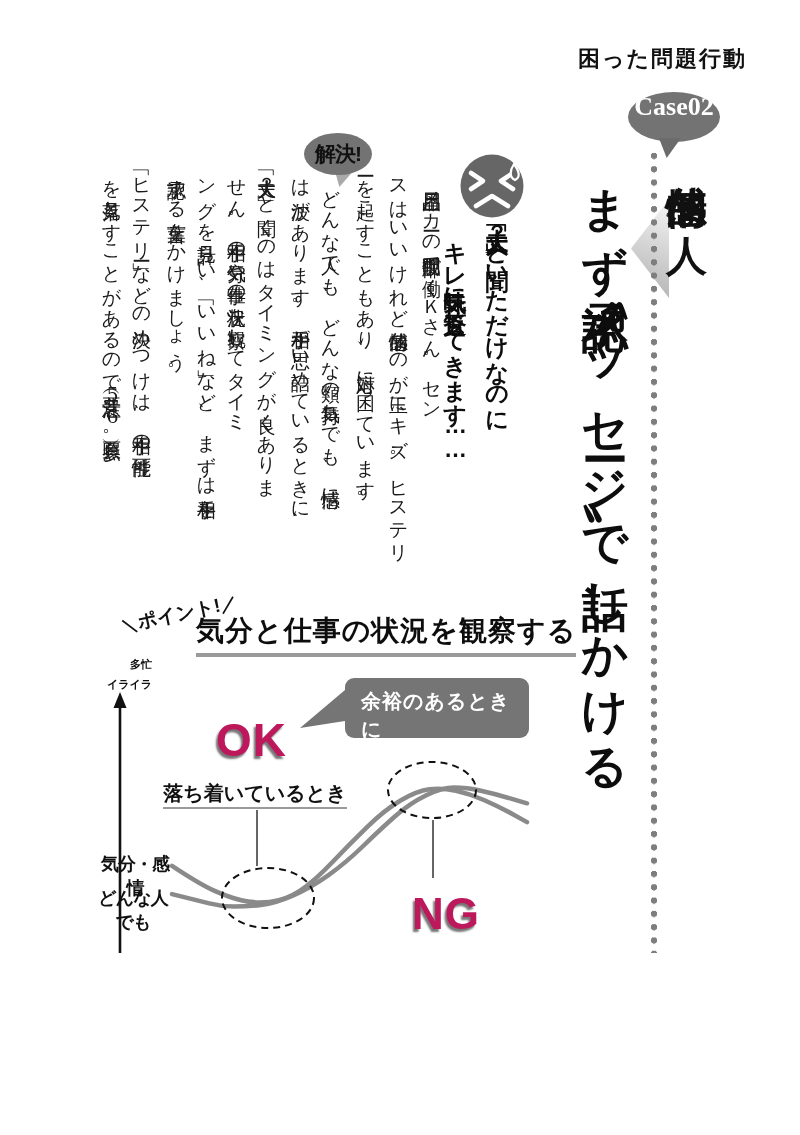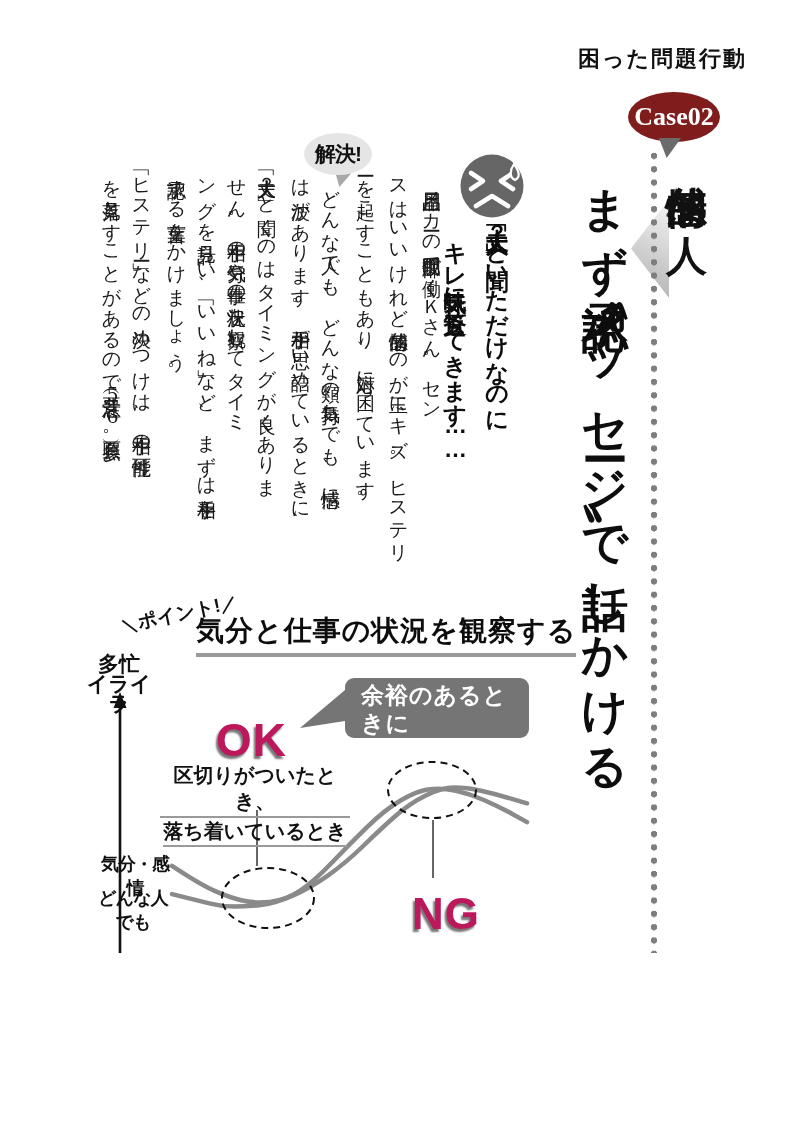--- a/index.html
+++ b/index.html
@@ -3,62 +3,62 @@
 <meta charset="utf-8">
 <style>
   html,body{margin:0;padding:0;background:#fff;}
   .page{position:relative;width:800px;height:953px;background:#ffffff;overflow:hidden;
         font-family:"Liberation Sans",sans-serif;}
   .v{writing-mode:vertical-rl;text-orientation:upright;}
   .abs{position:absolute;}
 
   .header-label{left:578px;top:44px;font-size:22px;font-weight:800;letter-spacing:2px;color:#111;}
 
-  .case-badge{left:628px;top:92px;width:92px;height:50px;background:#7f1d1d;border-radius:50%;
-              display:flex;align-items:center;justify-content:center;}
+  .case-badge{left:628px;top:92px;width:92px;height:50px;background:#737373;border-radius:50%;
+              display:flex;justify-content:center;}
   .case-badge span{color:#fff;font-family:"Liberation Serif",serif;font-weight:bold;font-size:26px;}
   .case-tail{left:655px;top:138px;width:26px;height:20px;background:#6b6b6b;
              clip-path:polygon(15% 0,100% 0,45% 100%);}
 
   .dotline{left:650px;top:152px;width:8px;height:833px;
            background-image:radial-gradient(circle 3.1px at 4px 4px,#7e7e7e 3px,transparent 3.4px);
            background-size:8px 13.3px;z-index:3;}
   .gray-triangle{left:631px;top:199px;width:38px;height:99px;
                  clip-path:polygon(0 50%,100% 0,100% 100%);
                  background:linear-gradient(200deg,#efefef 10%,#b3b3b3 95%);z-index:2;}
 
   .category{left:666px;top:153px;font-size:41px;font-weight:900;color:#111;letter-spacing:1px;z-index:4;line-height:1;}
   .big-title{left:579px;top:156px;font-size:46px;font-weight:900;color:#0d0d0d;letter-spacing:2px;line-height:1.15;}
 
   .headline{font-weight:800;font-size:23px;letter-spacing:-2px;color:#0d0d0d;line-height:1.2;}
   .serifcol{font-family:"DejaVu Serif","Liberation Serif",serif;font-size:19px;color:#1a1a1a;line-height:1.5;}
 
-  .solve-badge{left:304px;top:133px;width:68px;height:42px;background:#e5e5e5;border-radius:50%;
+  .solve-badge{left:304px;top:133px;width:68px;height:42px;background:#737373;border-radius:50%;
                display:flex;align-items:center;justify-content:center;z-index:2;}
   .solve-badge span{font-size:21px;font-weight:800;color:#111;letter-spacing:-1px;}
   .solve-tail{left:334px;top:171px;width:18px;height:16px;background:#a9a9a9;
               clip-path:polygon(5% 0,95% 15%,30% 100%);}
 
   .point-label{left:120px;top:601px;transform:rotate(-12deg);font-size:19px;font-weight:800;color:#111;letter-spacing:0;}
   .point-label .deco{font-weight:bold;font-size:17px;}
   .point-heading{left:196px;top:612px;font-size:28px;font-weight:800;letter-spacing:1px;color:#0d0d0d;
                  border-bottom:4px solid #9a9a9a;padding-bottom:3px;}
 
-  .ylabel{left:86px;top:654px;width:66px;text-align:center;font-size:21px;font-weight:700;color:#111;line-height:20px;}
+  .ylabel{left:86px;top:654px;width:66px;text-align:right;font-size:11px;font-weight:700;color:#111;line-height:20px;}
   .series-label{width:78px;text-align:center;font-size:18px;font-weight:700;color:#111;letter-spacing:-1px;}
   .time-label{left:487px;top:1016px;font-size:20px;font-weight:700;color:#111;}
 
   .okng{font-weight:700;color:#be185d;letter-spacing:1px;line-height:1;
         text-shadow:-2px 3px 2px #777;}
   .ann-box{text-align:center;}
   .ann-line{display:inline-block;font-family:"DejaVu Serif","Liberation Serif",serif;font-weight:bold;
             font-size:20px;color:#111;border-bottom:2.5px solid #9a9a9a;padding-bottom:1px;line-height:1.32;letter-spacing:0;}
 
   .chart-bubble{left:345px;top:678px;width:184px;height:60px;background:#757575;border-radius:9px;
-                color:#fff;font-size:23px;font-weight:800;line-height:28px;padding:3px 0 0 16px;
+                color:#fff;font-size:20px;font-weight:800;line-height:28px;padding:9px 0 0 16px;
                 box-sizing:border-box;letter-spacing:1px;z-index:2;}
 
   .page-number{left:686px;top:1038px;width:60px;text-align:center;
                font-family:"DejaVu Serif","Liberation Serif",serif;font-size:25px;color:#222;}
 
   .curve{fill:none;stroke:#8a8a8a;stroke-width:4.5;stroke-linecap:round;}
   .axis{stroke:#111;stroke-width:2.6;}
   .dashed-ellipse{fill:none;stroke:#111;stroke-width:2;stroke-dasharray:7 5;}
   .connector{stroke:#333;stroke-width:1.5;}
 </style>
@@ -136,21 +136,21 @@
     <line class="connector" x1="343" y1="170" x2="343" y2="228"></line>
 
     <polygon points="210,78 255,40 255,71" fill="#757575"></polygon>
   </svg>
 
   <div class="abs series-label" style="left:96px;top:852px;">気分・感情</div>
   <div class="abs series-label" style="left:94px;top:886px;">どんな人でも</div>
 
   <div class="abs okng" style="left:216px;top:717px;font-size:46px;">OK</div>
   <div class="abs ann-box" style="left:160px;top:762px;width:190px;">
-    <span class="ann-line">区切りがついたとき、</span><br>
+    <br>
     <span class="ann-line">落ち着いているとき</span>
   </div>
 
   <div class="abs okng" style="left:412px;top:876px;font-size:44px;margin-top:16px;">NG</div>
 
   <div class="abs chart-bubble">
     <div>余裕のあるときに</div>
   </div>
 
   <div class="abs time-label">time</div>

